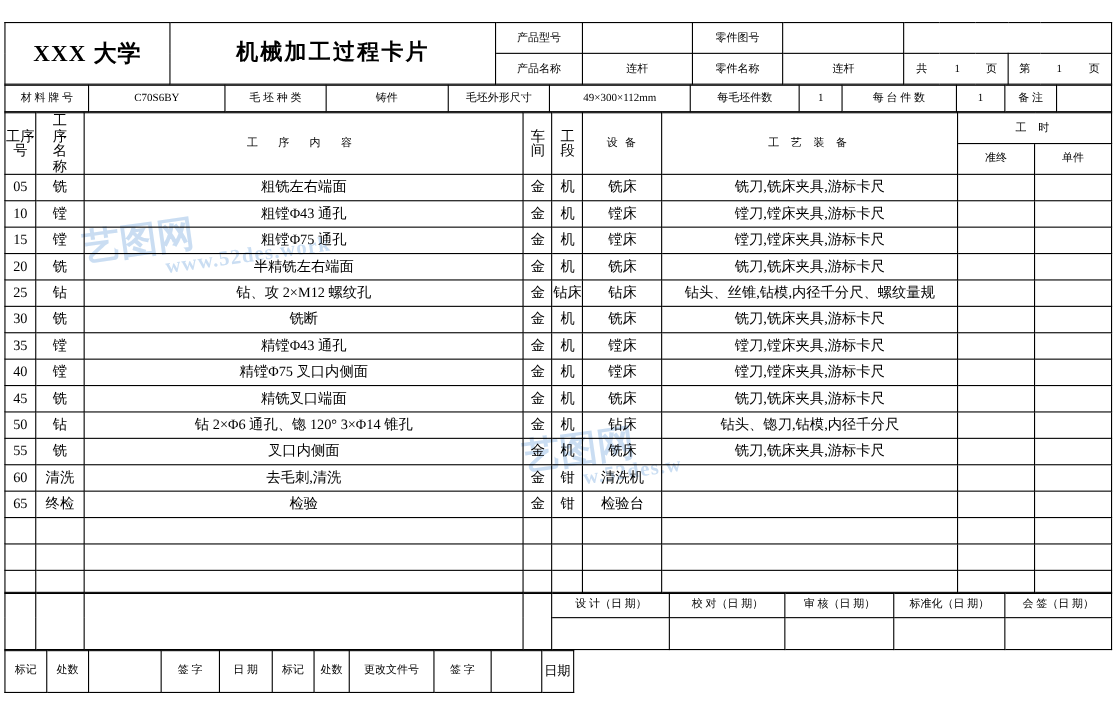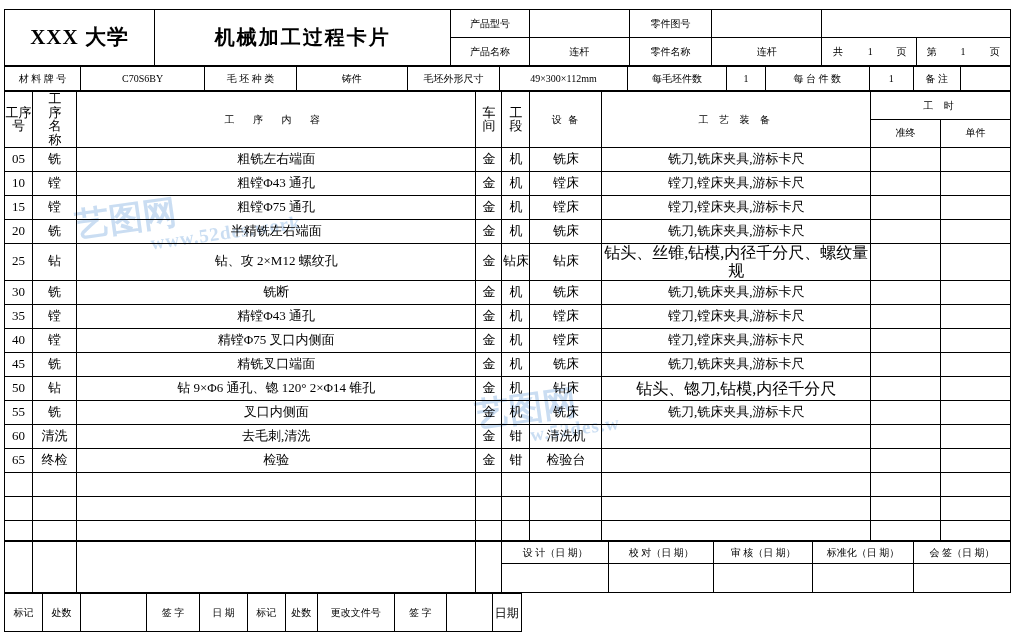--- a/index.html
+++ b/index.html
@@ -5,29 +5,29 @@
   html,body{margin:0;padding:0;background:#ffffff;}
   body{width:1015px;height:641px;font-family:"Liberation Serif","DejaVu Serif",serif;color:#000;position:relative;overflow:hidden;}
   table{border-collapse:collapse;}
   td{border:1px solid #000;padding:0;text-align:center;vertical-align:middle;font-size:13px;line-height:1.15;}
   .title-univ{font-size:21px;font-weight:bold;letter-spacing:1px;}
   .title-main{font-size:20px;font-weight:bold;letter-spacing:2px;}
   .lbl{font-size:10px;}
   .sp2{letter-spacing:2px;}
   .sp4{letter-spacing:4px;}
   .sp8{letter-spacing:8px;margin-top:43px;}
-  .tiny{font-size:16px;}
+  .tiny{font-size:13px;}
   .vert2{font-size:13px;line-height:1.05;}
   .content-cell{font-size:13px;}
   .wm{position:absolute;pointer-events:none;color:#9fc3e8;opacity:.55;font-weight:bold;white-space:nowrap;}
   .wm1{left:75px;top:196px;font-size:34px;transform:rotate(-8deg);}
   .wm2{left:150px;top:222px;font-size:19px;transform:rotate(-8deg);letter-spacing:1px;}
   .wm3{left:475px;top:386px;font-size:34px;transform:rotate(-8deg);}
   .wm4{left:530px;top:418px;font-size:19px;transform:rotate(-8deg);letter-spacing:1px;}
-  .sheet{position:absolute;left:4px;top:9px;}
+  .sheet{position:absolute;left:4px;top:20px;}
   .row-h{height:24px;}
 </style>
 </head>
 <body>
 
 <div class="wm wm1">艺图网</div>
 <div class="wm wm2">www.52des.work</div>
 <div class="wm wm3">艺图网</div>
 <div class="wm wm4">w.52des.w</div>
 
@@ -89,21 +89,21 @@
     <col style="width:269px">
         <col style="width:70px">
         <col style="width:70px">
   </colgroup>
   <tbody>
         <tr>
     <td rowspan="2" class="vert2">
       <span style="display:inline-block;line-height:1.05;">工序号</span>
     </td>
     <td rowspan="2" class="vert2">
-      <span style="display:inline-block;width:14px;line-height:1.05;word-break:break-all;text-align:right;">工序名称</span>
+      <span style="display:inline-block;width:14px;line-height:1.05;word-break:break-all;">工序名称</span>
     </td>
     <td rowspan="2" class="lbl sp8">工 序 内 容</td>
     <td rowspan="2" class="vert2">
       <span style="display:inline-block;width:14px;line-height:1.05;word-break:break-all;">车间</span>
     </td>
     <td rowspan="2" class="vert2">
       <span style="display:inline-block;width:14px;line-height:1.05;word-break:break-all;">工段</span>
     </td>
     <td rowspan="2" class="lbl sp2">设 备</td>
     <td rowspan="2" class="lbl sp4">工 艺 装 备</td>
@@ -209,21 +209,21 @@
     <td>金</td>
     <td>机</td>
     <td>铣床</td>
     <td>铣刀,铣床夹具,游标卡尺</td>
     <td></td>
     <td></td>
   </tr>
   <tr class="row-h">
     <td>50</td>
     <td>钻</td>
-    <td class="content-cell">钻 9×Φ6 通孔、锪 120° 2×Φ14 锥孔</td>
+    <td class="content-cell">钻 2×Φ6 通孔、锪 120° 3×Φ14 锥孔</td>
     <td>金</td>
     <td>机</td>
     <td>钻床</td>
     <td class="tiny">钻头、锪刀,钻模,内径千分尺</td>
     <td></td>
     <td></td>
   </tr>
   <tr class="row-h">
     <td>55</td>
     <td>铣</td>

